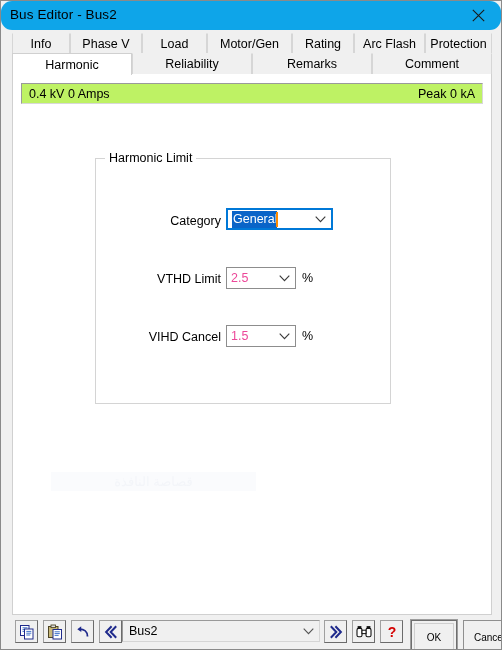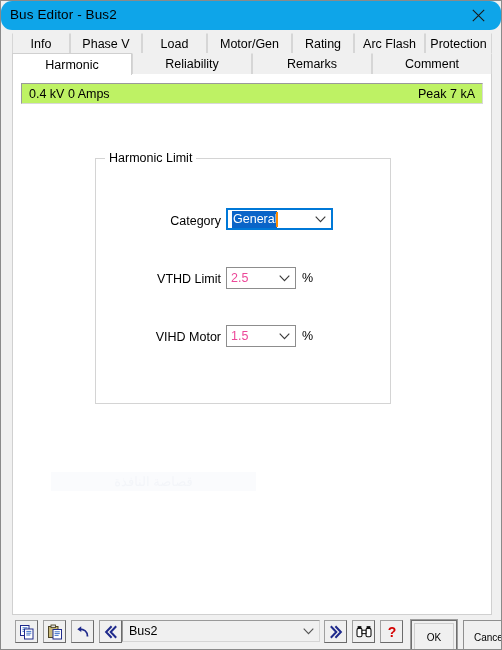--- a/index.html
+++ b/index.html
@@ -334,21 +334,21 @@
       </span>
     </div>
   </div>
 
   <div class="client">
 
     <div class="tabbody">
 
       <div class="infostrip">
         <div class="left">0.4 kV 0 Amps</div>
-        <div class="right">Peak 7 kA</div>
+        <div class="right">Peak 0 kA</div>
       </div>
 
       <div class="groupbox">
         <div class="groupbox-title">Harmonic Limit</div>
 
         <div class="lbl-box" style="left:-5px; top:52px;">
           <div class="field-label">Category</div>
         </div>
         <div class="combo focused" style="left:130px; top:49px; width:107px;">
           <span class="value selected">General</span>
@@ -367,21 +367,21 @@
           <span class="value" style="top:3px;">2.5</span>
           <span class="caret">
             <svg width="11" height="7" viewBox="0 0 11 7">
               <path d="M0.7 0.7 L5.5 5.6 L10.3 0.7" stroke="#3b3b3b" stroke-width="1.15" fill="none"></path>
             </svg>
           </span>
         </div>
         <span class="unit" style="left:206px; top:112px;">%</span>
 
         <div class="lbl-box" style="left:-5px; top:168px;">
-          <div class="field-label">VIHD Motor</div>
+          <div class="field-label">VIHD Cancel</div>
         </div>
         <div class="combo" style="left:130px; top:166px; width:70px;">
           <span class="value" style="top:3px;">1.5</span>
           <span class="caret">
             <svg width="11" height="7" viewBox="0 0 11 7">
               <path d="M0.7 0.7 L5.5 5.6 L10.3 0.7" stroke="#3b3b3b" stroke-width="1.15" fill="none"></path>
             </svg>
           </span>
         </div>
         <span class="unit" style="left:206px; top:170px;">%</span>

